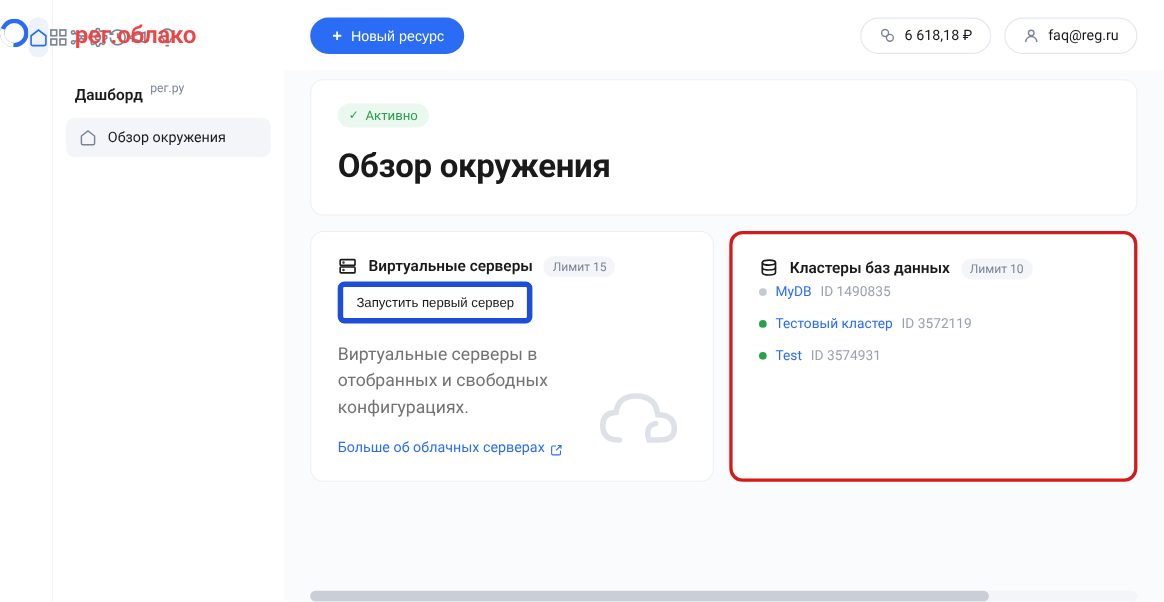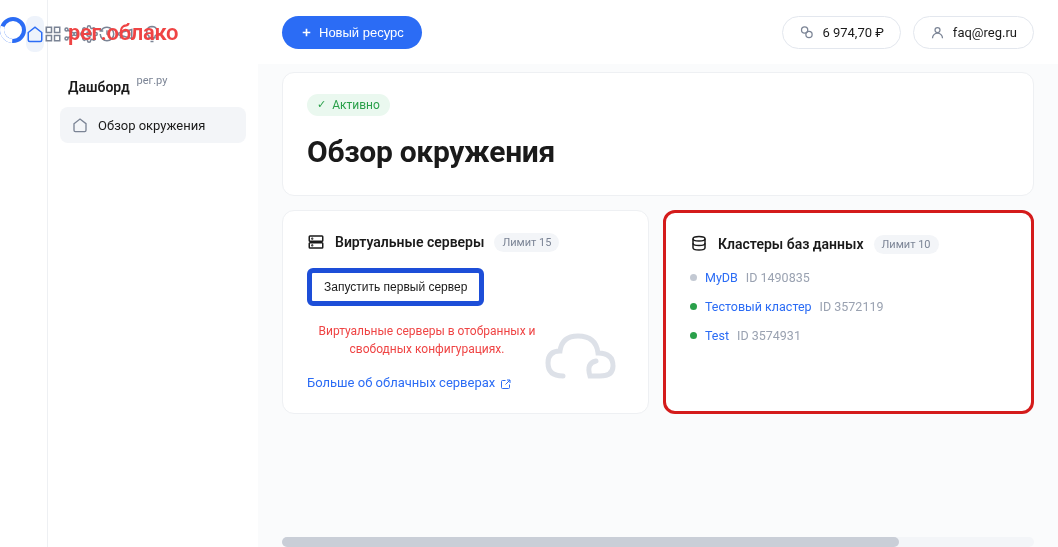--- a/index.html
+++ b/index.html
@@ -32,25 +32,25 @@
     
     .content-wrap { flex: 1; overflow: auto; padding: 8px 24px 24px; }
     .header-card { background: #fff; border-radius: 12px; padding: 20px 24px 26px; border: 1px solid #eef0f3; margin-bottom: 14px; }
     .status-badge { display: inline-flex; align-items: center; gap: 6px; background: #eaf8ef; color: #2aa04a; font-size: 12px; padding: 4px 10px; border-radius: 12px; margin-bottom: 18px; }
     .status-badge::before { content: '✓'; font-size: 11px; }
     .page-title { font-size: 30px; font-weight: 700; letter-spacing: -0.3px; }
     
     .cards-row { display: flex; gap: 14px; }
     .resource-card { background: #fff; border: 1px solid #eef0f3; border-radius: 12px; padding: 22px 24px; flex: 1; min-height: 190px; position: relative; }
     .resource-card.highlight { border: 3px solid #d41b1b; }
-    .card-head { display: flex; align-items: center; gap: 10px; margin-bottom: 16px; }
+    .card-head { display: flex; align-items: center; gap: 10px; margin-bottom: 4px; }
     .card-title { font-size: 14px; font-weight: 600; }
     .limit-badge { background: #f3f5f8; color: #7b8495; font-size: 11px; padding: 3px 8px; border-radius: 10px; }
     .btn-outline { border: 5px solid #1d4ed8; background: #fff; border-radius: 6px; padding: 7px 12px; font-size: 12px; cursor: pointer; color: #1a1a1a; margin-bottom: 16px; }
-    .desc { font-size: 12px; color: #ef4444; line-height: 1.5; margin-bottom: 14px; max-width: 240px; text-align: center; }
+    .desc { font-size: 16px; color: #737373; line-height: 1.5; margin-bottom: 14px; max-width: 240px; }
     .link { color: #2b6cf5; font-size: 13px; display: inline-flex; align-items: flex-end; gap: 5px; cursor: pointer; }
     .cloud-deco { position: absolute; right: 20px; bottom: 18px; opacity: 0.85; }
     
     .db-list { list-style: none; }
     .db-item { display: flex; align-items: center; gap: 8px; font-size: 12.5px; margin-bottom: 14px; }
     .dot { width: 7px; height: 7px; border-radius: 50%; }
     .dot.green { background: #2aa04a; }
     .dot.gray { background: #c3c9d3; }
     .db-name { color: #2b6cf5; cursor: pointer; }
     .db-id { color: #9aa2b1; }
@@ -145,21 +145,21 @@
             <path d="M12 5v14M5 12h14"></path>
           </svg>
         <span>Новый ресурс</span>
       </button>
       <div class="tb-spacer"></div>
       <div class="pill">
         <svg width="15" height="15" viewBox="0 0 24 24" fill="none" stroke="currentColor" stroke-width="2">
             <circle cx="9" cy="8" r="5"></circle>
             <circle cx="16" cy="15" r="5"></circle>
           </svg>
-        <span>6 974,70 ₽</span>
+        <span>6 618,18 ₽</span>
       </div>
       <div class="pill">
         <svg width="15" height="15" viewBox="0 0 24 24" fill="none" stroke="currentColor" stroke-width="2">
             <circle cx="12" cy="8" r="4"></circle>
             <path d="M4 21a8 8 0 0116 0"></path>
           </svg>
         <span>faq@reg.ru</span>
       </div>
     </div>
 

